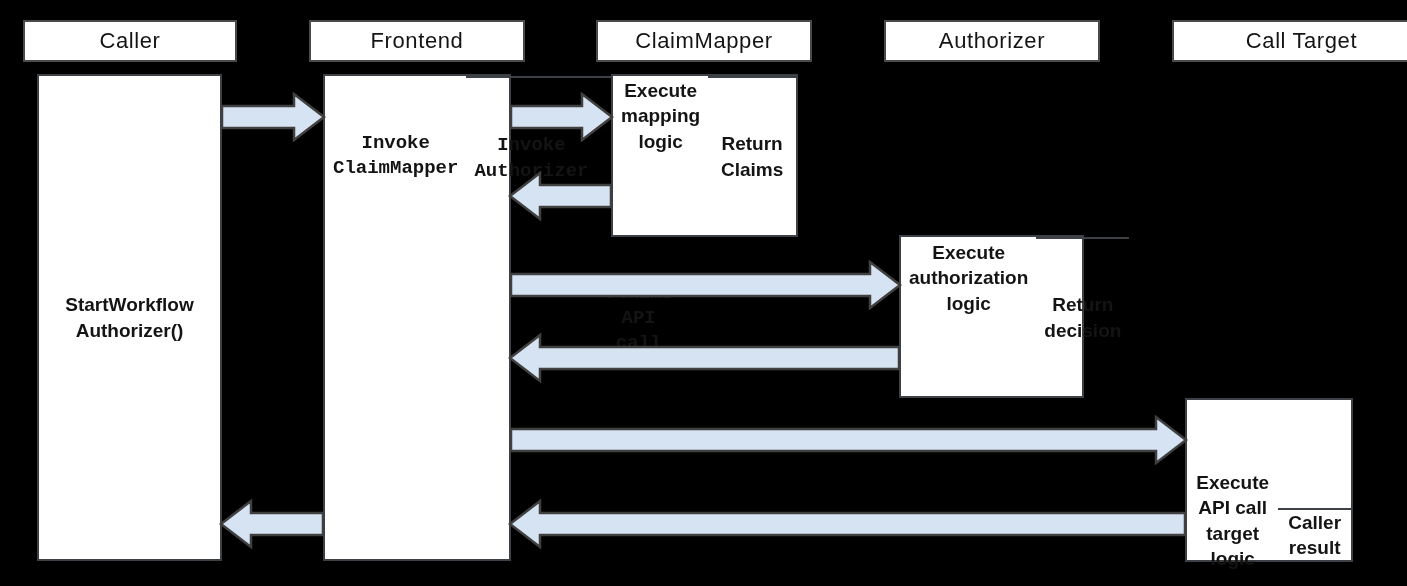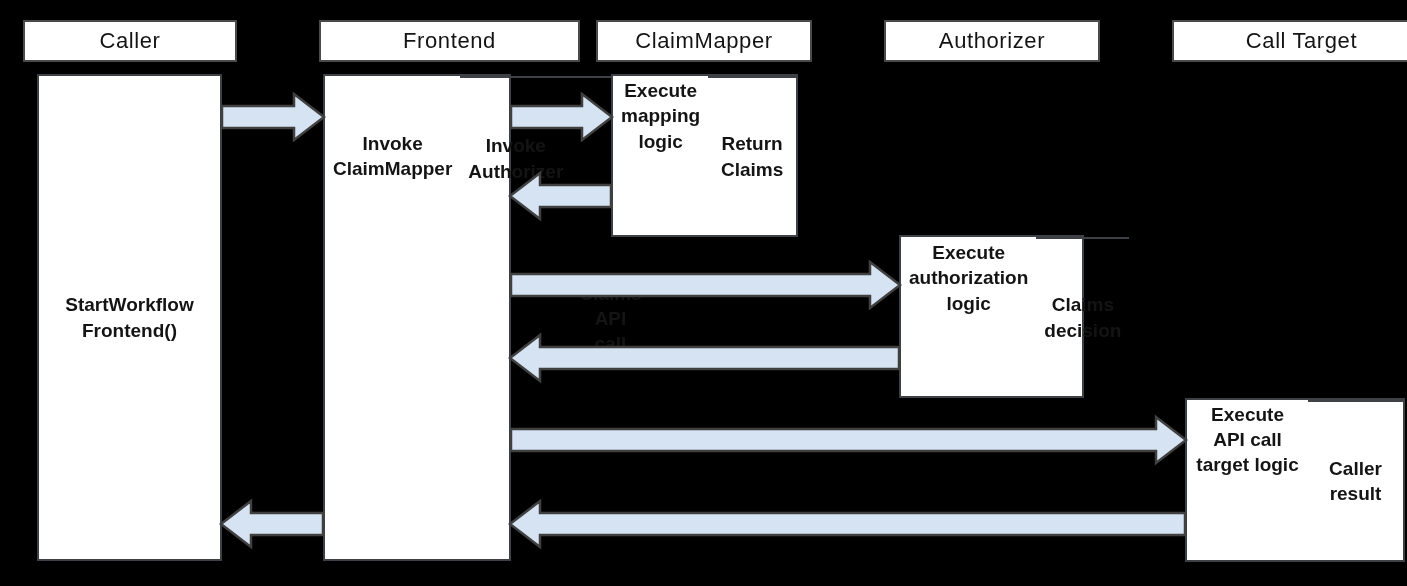--- a/index.html
+++ b/index.html
@@ -65,52 +65,52 @@
     stroke-width: 2.5;
     stroke-linejoin: miter;
   }
 </style>
 </head>
 <body>
 
 <div class="canvas">
 
   <div class="hdr" style="left:23px;  width:214px;">Caller</div>
-  <div class="hdr" style="left:309px; width:261px;margin-left:10px;">Frontend</div>
+  <div class="hdr" style="left:309px; width:216px;">Frontend</div>
   <div class="hdr" style="left:596px; width:216px;">ClaimMapper</div>
   <div class="hdr" style="left:884px; width:216px;">Authorizer</div>
   <div class="hdr" style="left:1172px;width:259px;">Call Target</div>
 
   <div class="box" style="left:37px; top:74px; width:185px; height:487px;">
     <div class="section fill">StartWorkflow
-Frontend()</div>
+Authorizer()</div>
   </div>
 
-  <div class="box" style="left:323px; top:74px; width:188px; height:487px;">
+  <div class="box" style="left:323px; top:74px; width:188px; height:487px;font-family:Liberation Mono, monospace;">
     <div class="section" style="height:160px;">Invoke
 ClaimMapper</div>
     <div class="section" style="height:163px;">Invoke
 Authorizer</div>
     <div class="section fill">Claims API call</div>
   </div>
 
   <div class="box" style="left:611px; top:74px; width:187px; height:163px;">
     <div class="section" style="height:80px;">Execute
 mapping logic</div>
     <div class="section fill">Return Claims</div>
   </div>
 
   <div class="box" style="left:899px; top:235px; width:185px; height:163px;">
     <div class="section" style="height:82px;">Execute
 authorization
 logic</div>
-    <div class="section fill">Claims decision</div>
+    <div class="section fill">Return decision</div>
   </div>
 
-  <div class="box" style="left:1185px; top:398px; width:220px; height:164px;">
+  <div class="box" style="left:1185px; top:398px; width:168px; height:164px;align-items:flex-end;">
     <div class="section" style="height:79px;">Execute API call
 target logic</div>
     <div class="section fill">Caller result</div>
   </div>
 
   <svg class="arrow-layer" viewBox="0 0 1407 586">
       <polygon points="222,106 294,106 294,94 324,117 294,140 294,128 222,128"></polygon>
       <polygon points="511,106 582,106 582,94 612,117 582,140 582,128 511,128"></polygon>
       <polygon points="611,185 540,185 540,173 510,196 540,219 540,207 611,207"></polygon>
       <polygon points="511,274 870,274 870,262 900,285 870,308 870,296 511,296"></polygon>

